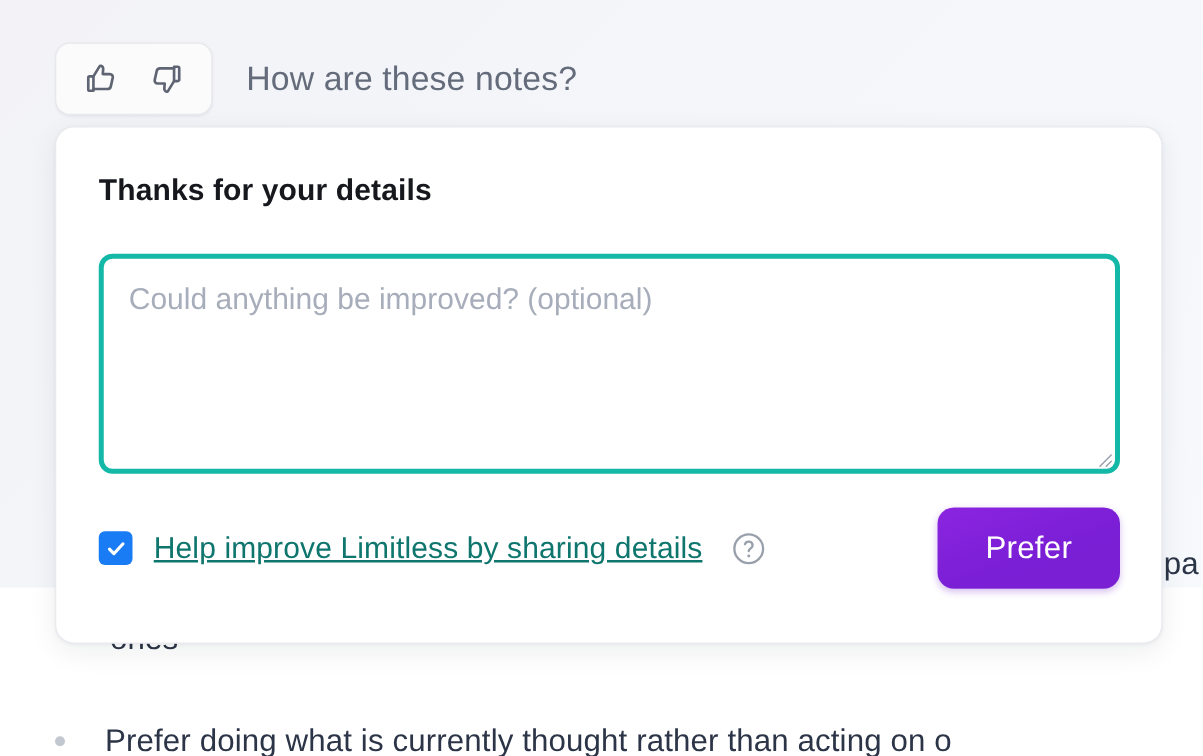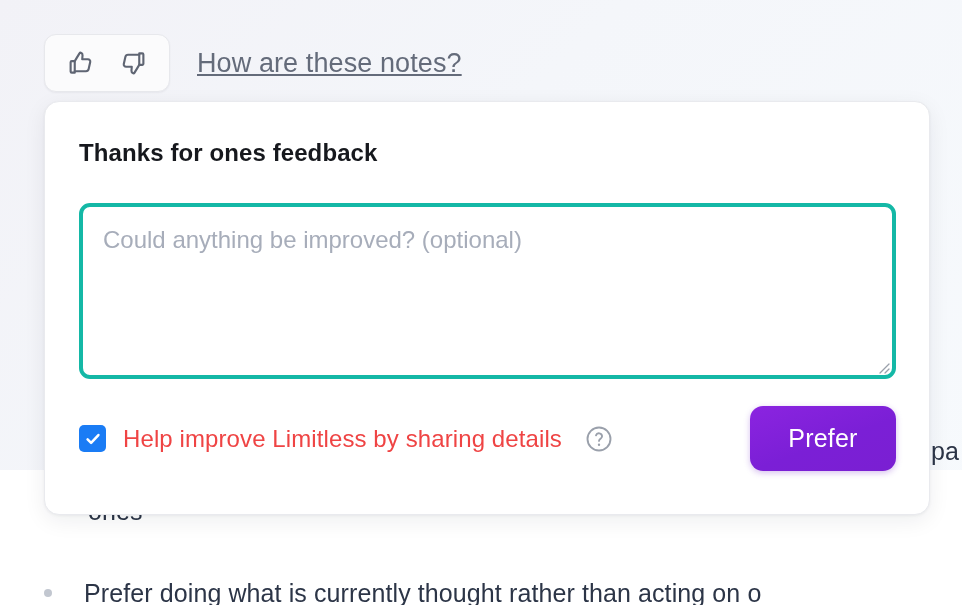--- a/index.html
+++ b/index.html
@@ -103,21 +103,20 @@
 
   #feedback-prompt {
     position: absolute;
     left: 197px;
     top: 48px;
     z-index: 3;
     font-size: 27px;
     color: #646b7a;
     letter-spacing: .1px;
     white-space: nowrap;
-    text-decoration: underline;
   }
 
   
   #feedback-card {
     position: absolute;
     left: 44px;
     top: 101px;
     width: 886px;
     height: 414px;
     box-sizing: border-box;
@@ -182,23 +181,24 @@
     background: #1a7cf5;
     display: flex;
     align-items: center;
     justify-content: center;
     cursor: pointer;
     flex: none;
   }
   #share-label {
     margin-left: 17px;
     font-size: 24px;
-    color: #ef4444;
-    white-space: nowrap;
-    letter-spacing: .1px;
+    color: #0f766e;
+    white-space: nowrap;
+    letter-spacing: .1px;
+    text-decoration: underline;
   }
   #help-icon {
     margin-left: 22px;
     width: 30px;
     height: 30px;
     flex: none;
     cursor: pointer;
   }
   #submit-button {
     margin-left: auto;
@@ -247,21 +247,21 @@
         <path d="M17 13.5l-3.9 6.4c-.2.35-.6.5-.98.37a2.05 2.05 0 0 1-1.35-2.06l.24-3.2H6.45c-1.2 0-2.08-1.1-1.82-2.27l1.25-5.6A2.2 2.2 0 0 1 8.03 5.4H17"></path>
       </svg>
     </span>
   </button>
 </div>
 
 <div id="feedback-prompt">How are these notes?</div>
 
 <div id="feedback-card">
 
-  <div id="card-title">Thanks for ones feedback</div>
+  <div id="card-title">Thanks for your details</div>
 
   <div id="comment-wrap">
     <textarea id="comment-input" placeholder="Could anything be improved? (optional)" style=""></textarea>
     <span id="resize-grip">
       <svg width="16" height="16" viewBox="0 0 16 16" fill="none" stroke="#9aa0ab" stroke-width="1.2" stroke-linecap="round">
         <path d="M15 6L6 15"></path>
         <path d="M15 11L11 15"></path>
       </svg>
     </span>
   </div>

